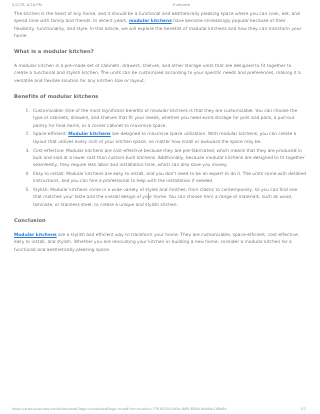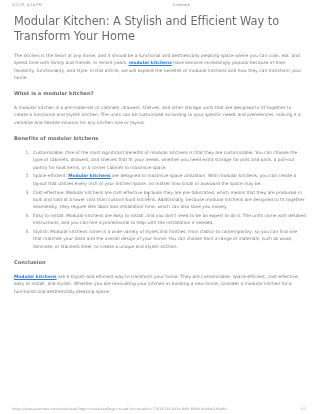--- a/index.html
+++ b/index.html
@@ -114,21 +114,20 @@
 
 <div class="page">
 
   <div class="print-header">
     <span class="ph-left">5/1/23, 4:24 PM</span>
     <span class="ph-right">Evernote</span>
   </div>
 
   <div class="content">
 
-    <h1 class="doc-title">Modular Kitchen: A Stylish and Efficient Way to Transform Your Home</h1>
 
     <p class="para"><span>The kitchen is the heart of any home, and it should be a functional and aesthetically pleasing space where you can cook, eat, and spend time with family and friends. In recent years, </span><a class="lnk" href="#">modular kitchens</a><span> have become increasingly popular because of their flexibility, functionality, and style. In this article, we will explore the benefits of modular kitchens and how they can transform your home.</span></p>
 
     <h2 class="section">What is a modular kitchen?</h2>
 
     <p class="para">A modular kitchen is a pre-made set of cabinets, drawers, shelves, and other storage units that are designed to fit together to create a functional and stylish kitchen. The units can be customized according to your specific needs and preferences, making it a versatile and flexible solution for any kitchen size or layout.</p>
 
     <h2 class="section">Benefits of modular kitchens</h2>
 
     <ol class="benefits">

